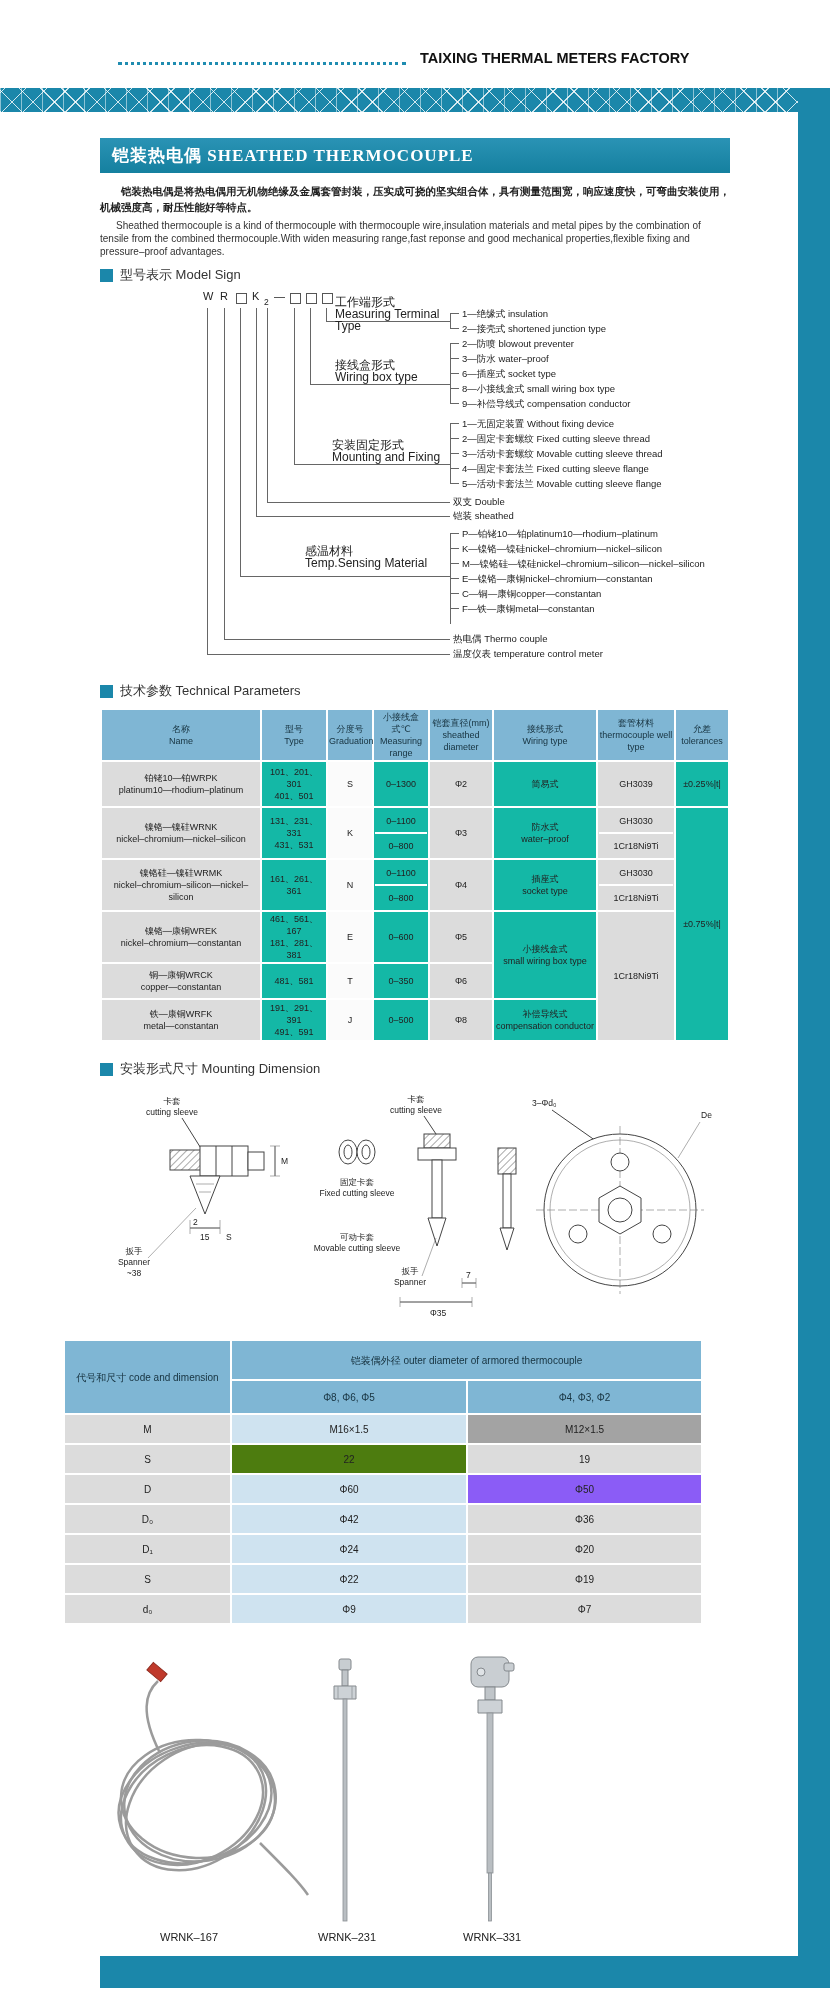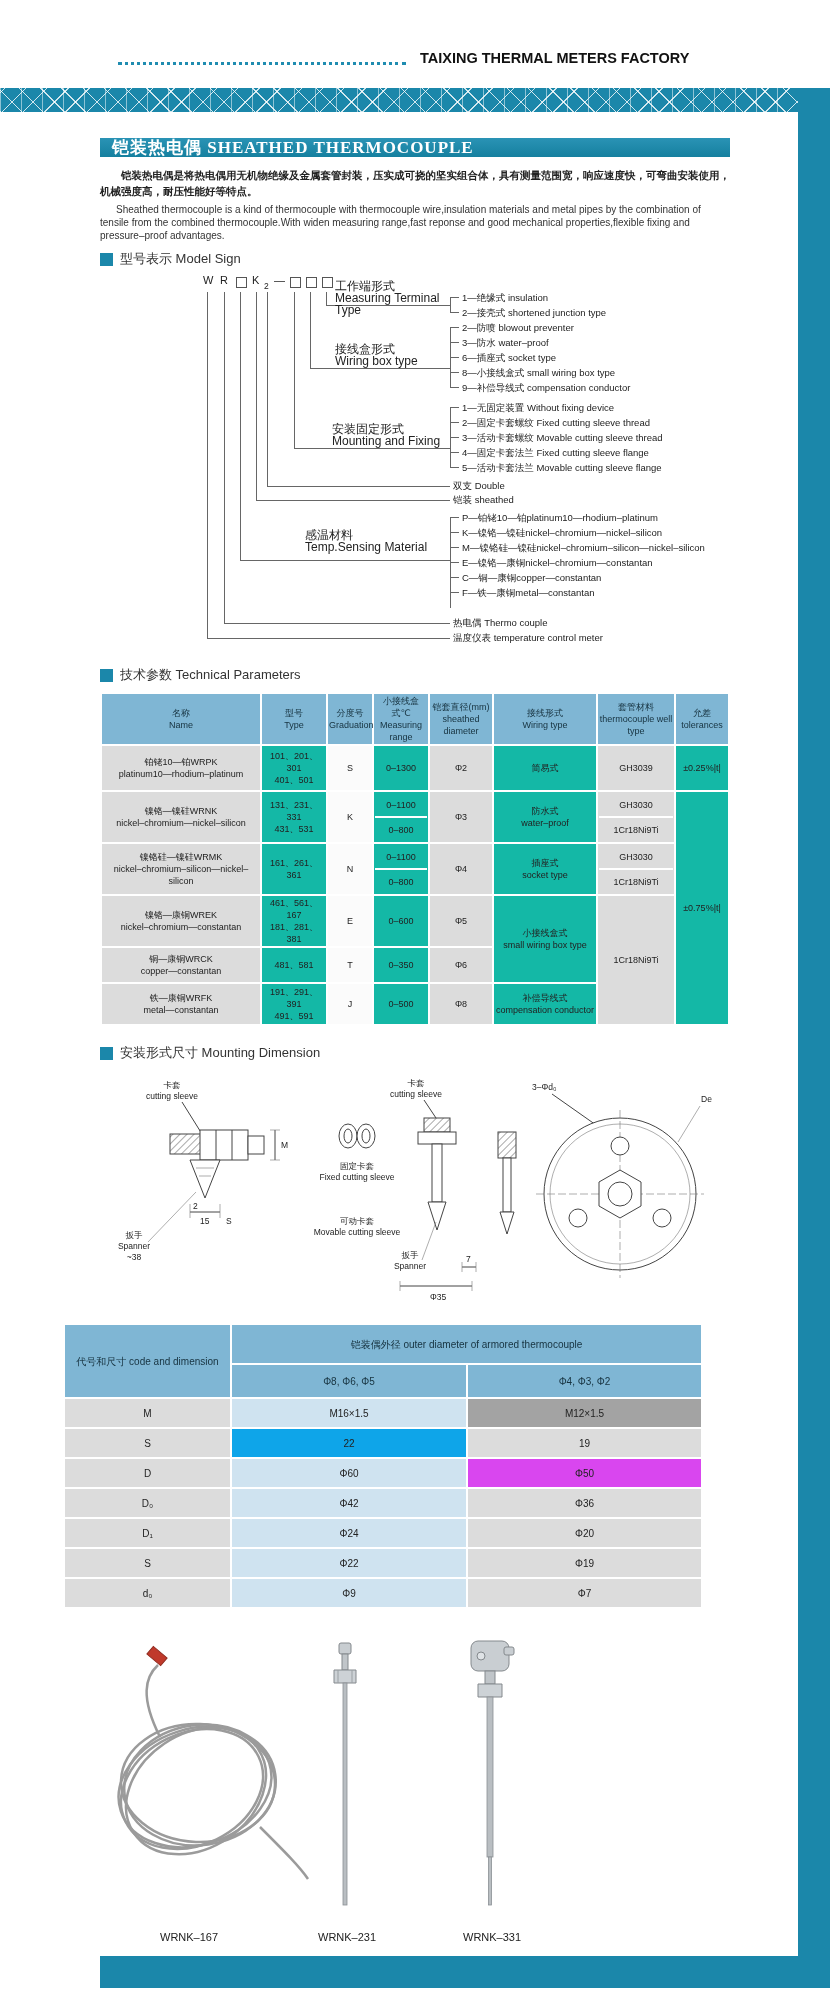--- a/index.html
+++ b/index.html
@@ -11,21 +11,21 @@
              letter-spacing:0px;}
   .lattice{position:absolute;left:0;top:88px;width:830px;height:24px;background-color:#1b87aa;
     background-image:
       repeating-linear-gradient(45deg, rgba(255,255,255,.8) 0 1px, transparent 1px 15px),
       repeating-linear-gradient(-45deg, rgba(255,255,255,.8) 0 1px, transparent 1px 15px),
       repeating-linear-gradient(90deg, rgba(255,255,255,.5) 0 1px, transparent 1px 21px);}
   .side-strip{position:absolute;right:0;top:88px;width:32px;height:1900px;background:#1b87aa;}
   .footer-band{position:absolute;left:100px;right:0;top:1956px;height:32px;background:#1b87aa;}
   
   .content{position:absolute;left:100px;top:112px;width:630px;}
-  .banner{margin-top:26px;height:19px;background:linear-gradient(180deg,#2a93b5,#15809f);
+  .banner{margin-top:26px;height:35px;background:linear-gradient(180deg,#2a93b5,#15809f);
           color:#fff;display:flex;align-items:center;padding-left:12px;box-sizing:border-box;
           font-family:"Liberation Serif","DejaVu Serif",serif;font-weight:bold;font-size:17px;letter-spacing:1px;}
   .intro{margin-top:10px;}
   .intro .cn{font-size:10.5px;line-height:16px;color:#222;font-weight:bold;text-indent:2em;}
   .intro .en{margin-top:4px;font-size:10px;line-height:13px;color:#333;text-indent:1.6em;}
   .sec-head{display:flex;align-items:center;gap:7px;font-size:13px;color:#333;}
   .bullet{width:13px;height:13px;background:#1b87aa;flex:none;}
   .sh1{margin-top:8px;} .sh2{margin-top:16px;} .sh3{margin-top:18px;}
   
   .diagram{position:relative;height:378px;margin-top:4px;font-size:9.5px;color:#222;}
@@ -57,21 +57,21 @@
   .dline{stroke:#444;stroke-width:1;fill:none;}
   .dthin{stroke:#777;stroke-width:.6;fill:none;}
   
   table.dim{margin-top:16px;margin-left:-37px;width:640px;border-collapse:separate;border-spacing:2px;
             background:#fff;table-layout:fixed;font-size:10px;}
   table.dim th{background:#7fb6d4;font-weight:normal;color:#16323f;padding:4px;line-height:13px;}
   table.dim th.grp{height:30px;} table.dim th.sub{height:24px;}
   table.dim td{text-align:center;vertical-align:middle;height:26px;color:#222;}
   
   .products{margin-top:18px;position:relative;height:316px;}
-  .plabel{position:absolute;font-size:11px;color:#222;bottom:0;}
+  .plabel{position:absolute;font-size:11px;color:#222;bottom:16px;}
 </style>
 </head>
 <body>
 
 <div id="page">
 
   <div class="hdr-dots"></div>
   <div class="hdr-title">TAIXING THERMAL METERS FACTORY</div>
   <div class="lattice"></div>
   <div class="side-strip"></div>
@@ -498,27 +498,27 @@
         </tr>
       </thead>
       <tbody>
           <tr>
             <td class="cg" style="background: rgb(220, 220, 220);">M</td>
             <td class="cb" style="background: rgb(207, 227, 240);">M16×1.5</td>
             <td class="cg" style="background: #a3a3a3;">M12×1.5</td>
           </tr>
           <tr>
             <td class="cg" style="background: rgb(220, 220, 220);">S</td>
-            <td class="cb" style="background: #0ea5e9;">22</td>
+            <td class="cb" style="background: #4d7c0f;">22</td>
             <td class="cg" style="background: rgb(220, 220, 220);">19</td>
           </tr>
           <tr>
             <td class="cg" style="background: rgb(220, 220, 220);">D</td>
             <td class="cb" style="background: rgb(207, 227, 240);">Φ60</td>
-            <td class="cg" style="background: #d946ef;">Φ50</td>
+            <td class="cg" style="background: #8b5cf6;">Φ50</td>
           </tr>
           <tr>
             <td class="cg" style="background: rgb(220, 220, 220);">D₀</td>
             <td class="cb" style="background: rgb(207, 227, 240);">Φ42</td>
             <td class="cg" style="background: rgb(220, 220, 220);">Φ36</td>
           </tr>
           <tr>
             <td class="cg" style="background: rgb(220, 220, 220);">D₁</td>
             <td class="cb" style="background: rgb(207, 227, 240);">Φ24</td>
             <td class="cg" style="background: rgb(220, 220, 220);">Φ20</td>

